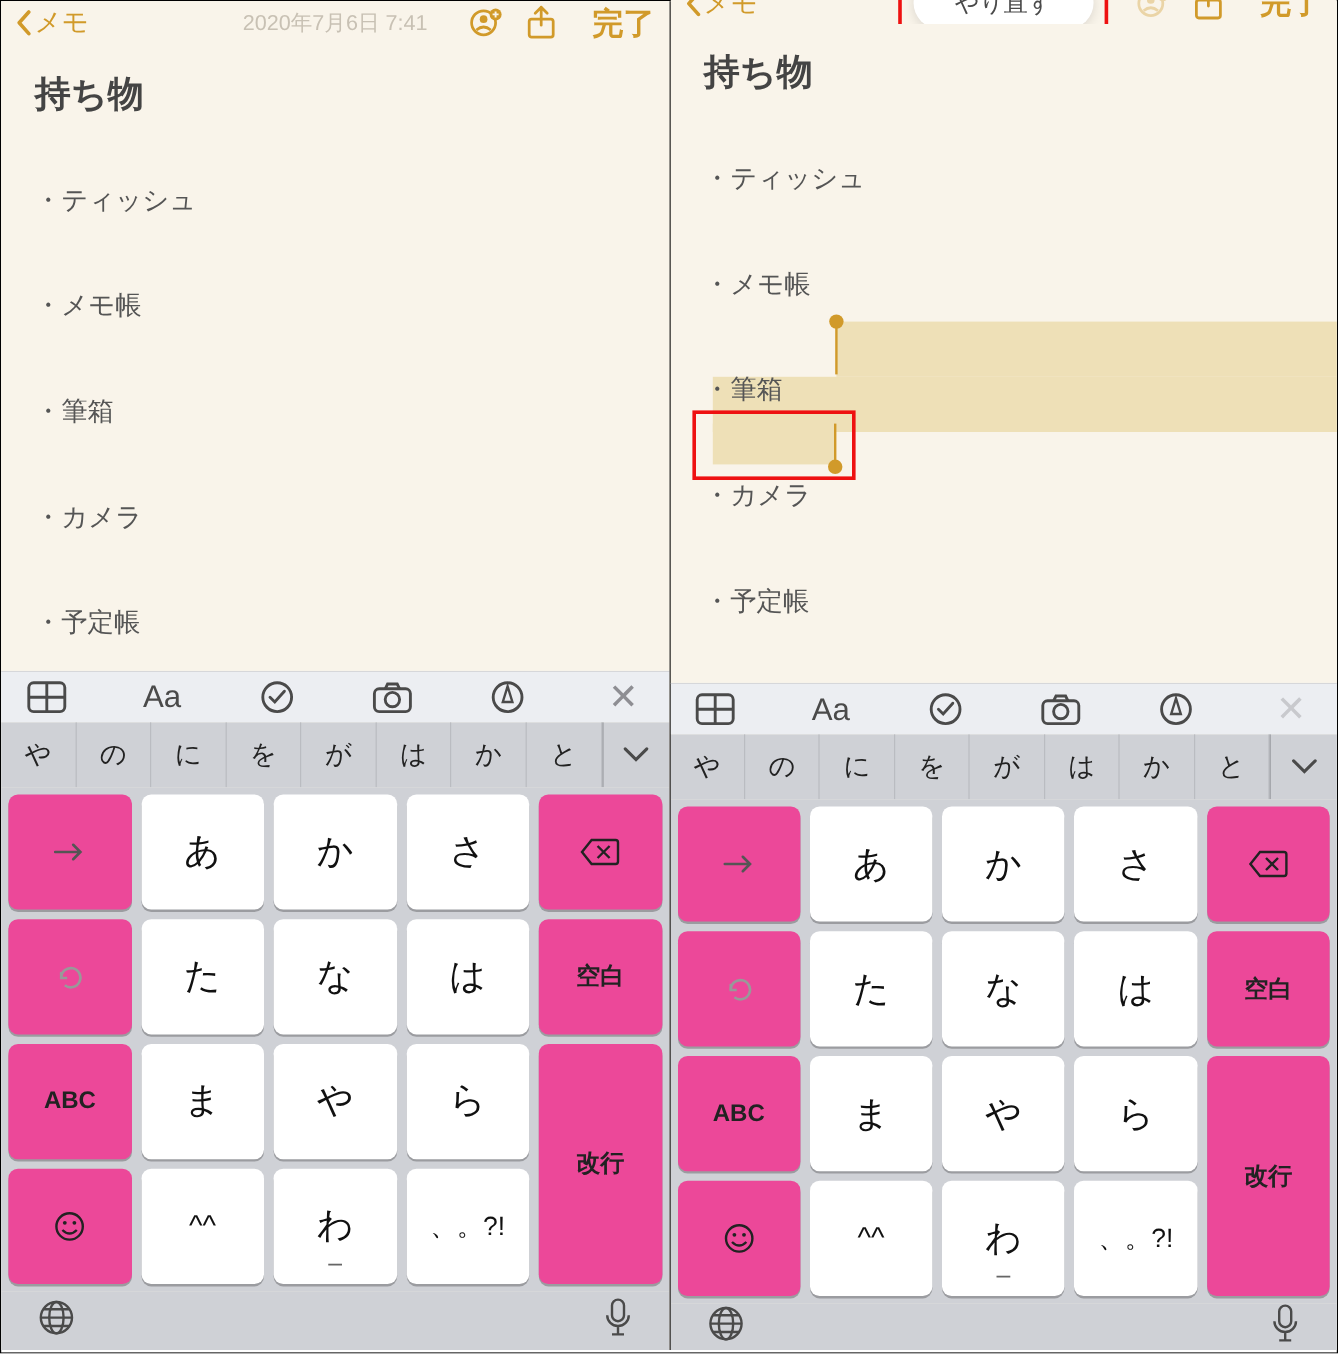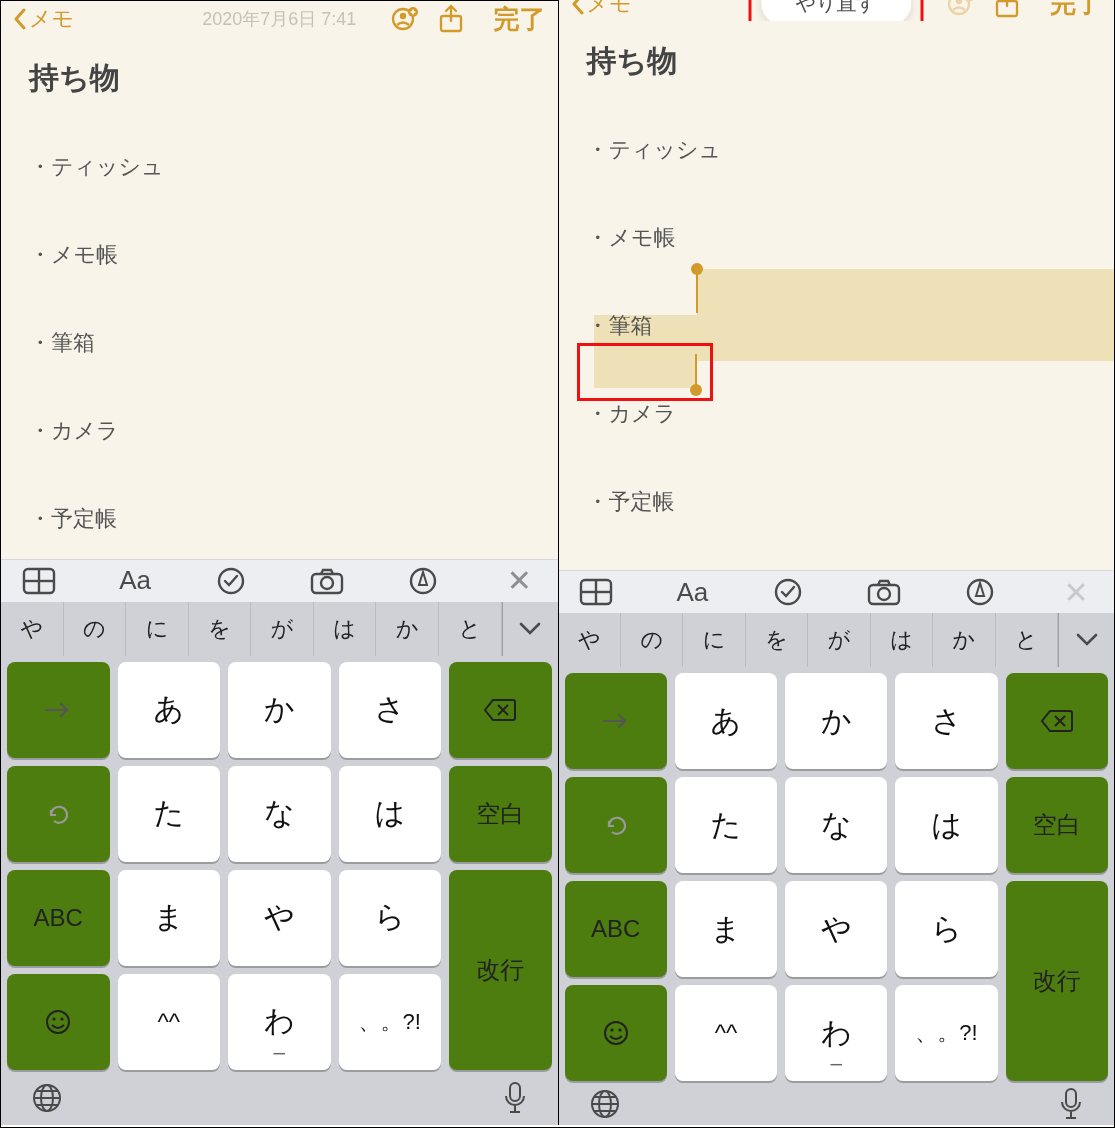--- a/index.html
+++ b/index.html
@@ -197,21 +197,21 @@
   }
   .key {
     background: #fff;
     border-radius: 8px;
     box-shadow: 0 2px 0 rgba(0,0,0,0.25);
     display:flex; align-items:center; justify-content:center;
     font-size: 30px;
     color: #111;
     position: relative;
   }
-  .key.fn { background: #4d7c0f; color: #222; font-size: 24px; }
+  .key.fn { background: #ec4899; color: #222; font-size: 20px; font-weight: bold; }
   .key.fn svg { color:#222; }
   .key .sub {
     position: absolute;
     bottom: 6px; left: 50%; transform: translateX(-50%);
     font-size: 14px; color: #666;
   }
   .key-enter {
     grid-row: span 2;
   }
   .kbd-bottom {

